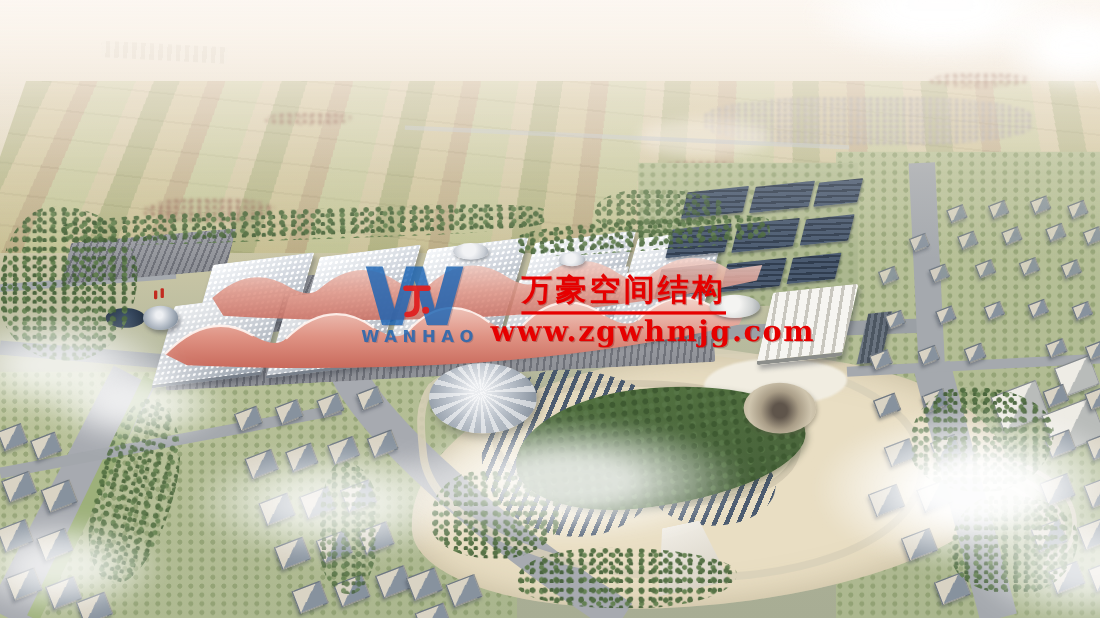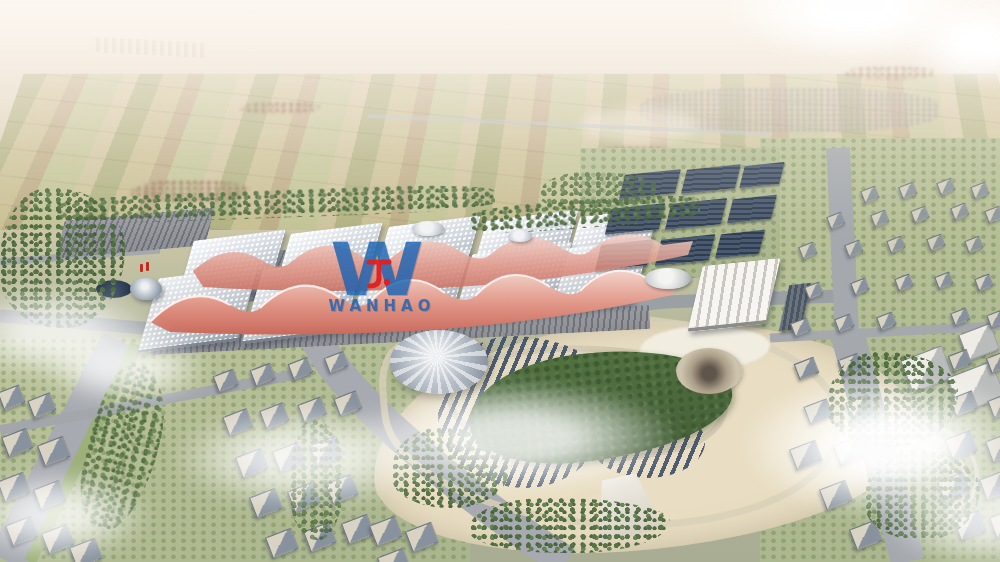--- a/index.html
+++ b/index.html
@@ -292,15 +292,17 @@
 
   <div class="abs haze"></div>
 
   <div class="abs" id="watermark">
     <div class="abs wm-w">W</div>
     <svg class="abs wm-emblem" viewBox="0 0 30 34">
       <path d="M5,6 H25 M15,6 V22 Q15,30 6,30" stroke="#e02020" stroke-width="5" fill="none" stroke-linecap="round"></path>
       <circle cx="23" cy="26" r="3.2" fill="#e02020"></circle>
     </svg>
     <div class="abs wm-sub">WANHAO</div>
+    <div class="abs wm-cn">万豪空间结构</div>
+    <div class="abs wm-url">www.zgwhmjg.com</div>
   </div>
 
 </div>
 
 </body></html>

